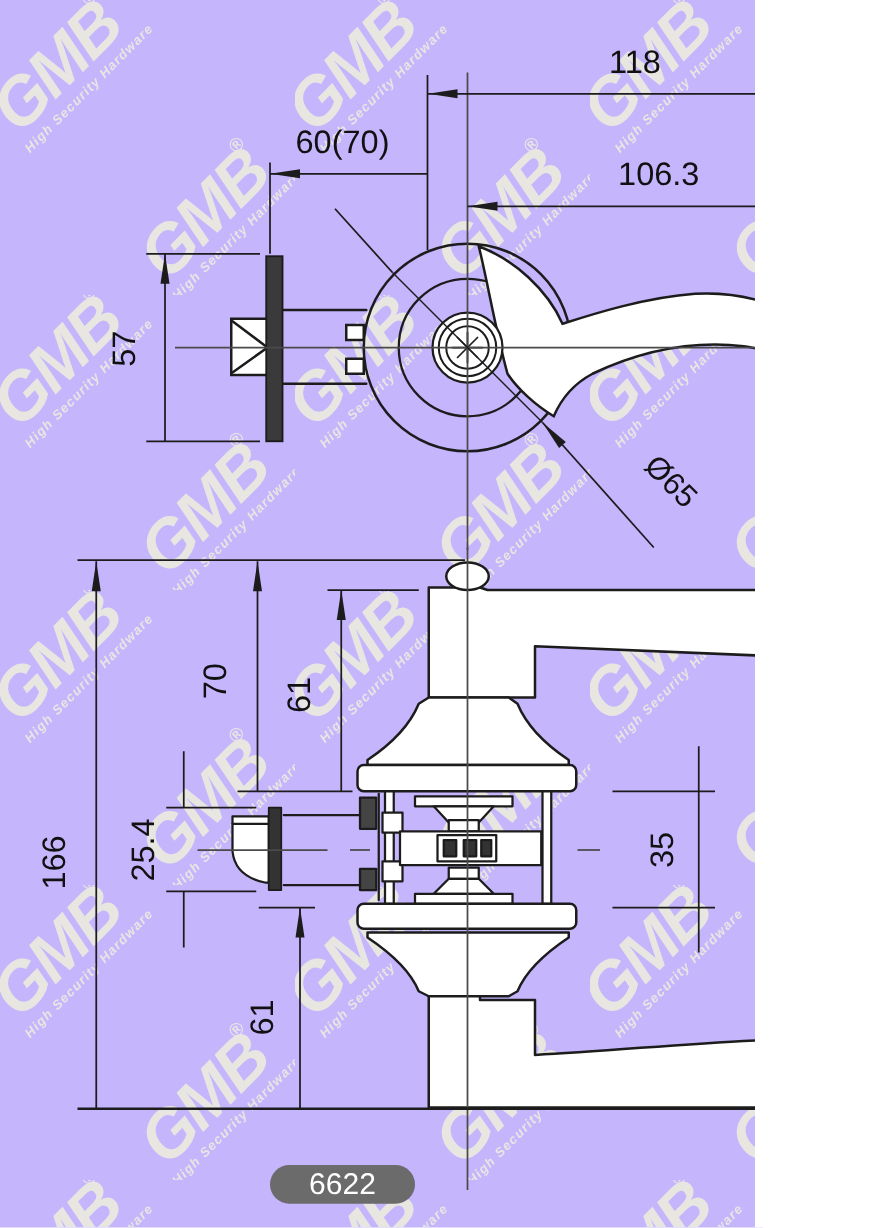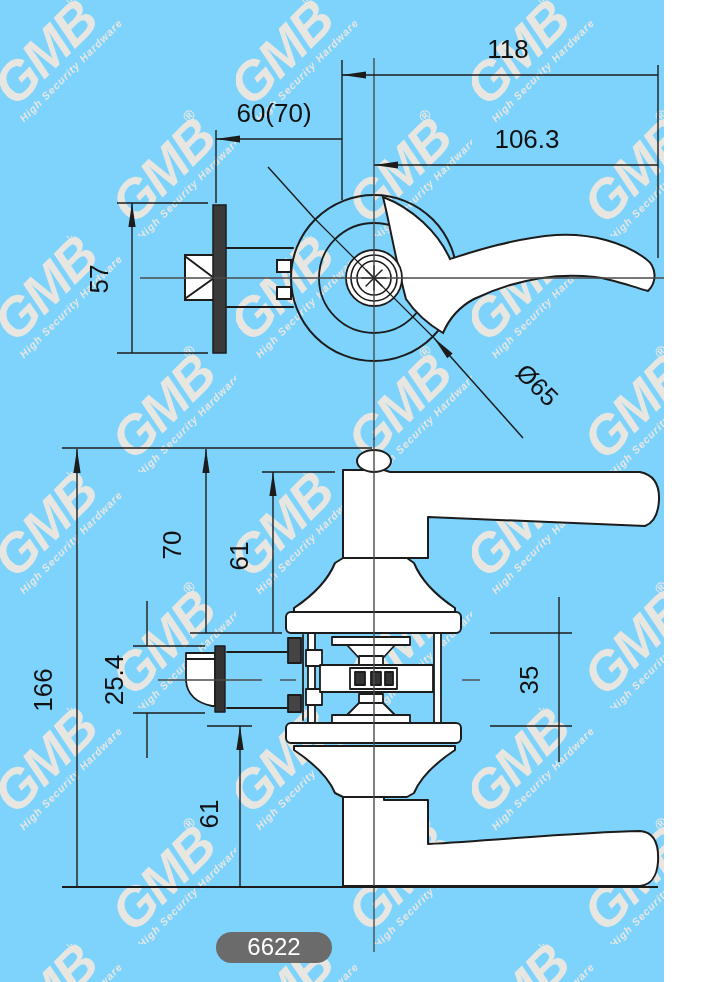--- a/index.html
+++ b/index.html
@@ -1,16 +1,16 @@
 <!DOCTYPE html>
 <html><head>
 <meta charset="utf-8">
 <style>
   html,body{margin:0;padding:0;background:#ffffff;}
-  .stage{position:relative;width:664px;height:982px;background:#7dd3fc;overflow:hidden;
+  .stage{position:relative;width:604px;height:982px;background:#c4b5fd;overflow:hidden;
          font-family:"Liberation Sans",sans-serif;}
   svg text{font-family:"Liberation Sans",sans-serif;}
   .dimtxt{font-size:26px;fill:#111;}
   .diatxt{font-size:25px;fill:#111;}
   .badgetxt{font-size:24px;fill:#fff;}
   .wm-big{font-size:54px;font-weight:bold;font-style:italic;letter-spacing:-2px;}
   .wm-reg{font-size:15px;font-weight:bold;}
   .wm-small{font-size:10.5px;font-weight:bold;font-style:italic;letter-spacing:1px;}
 </style>
 </head>

